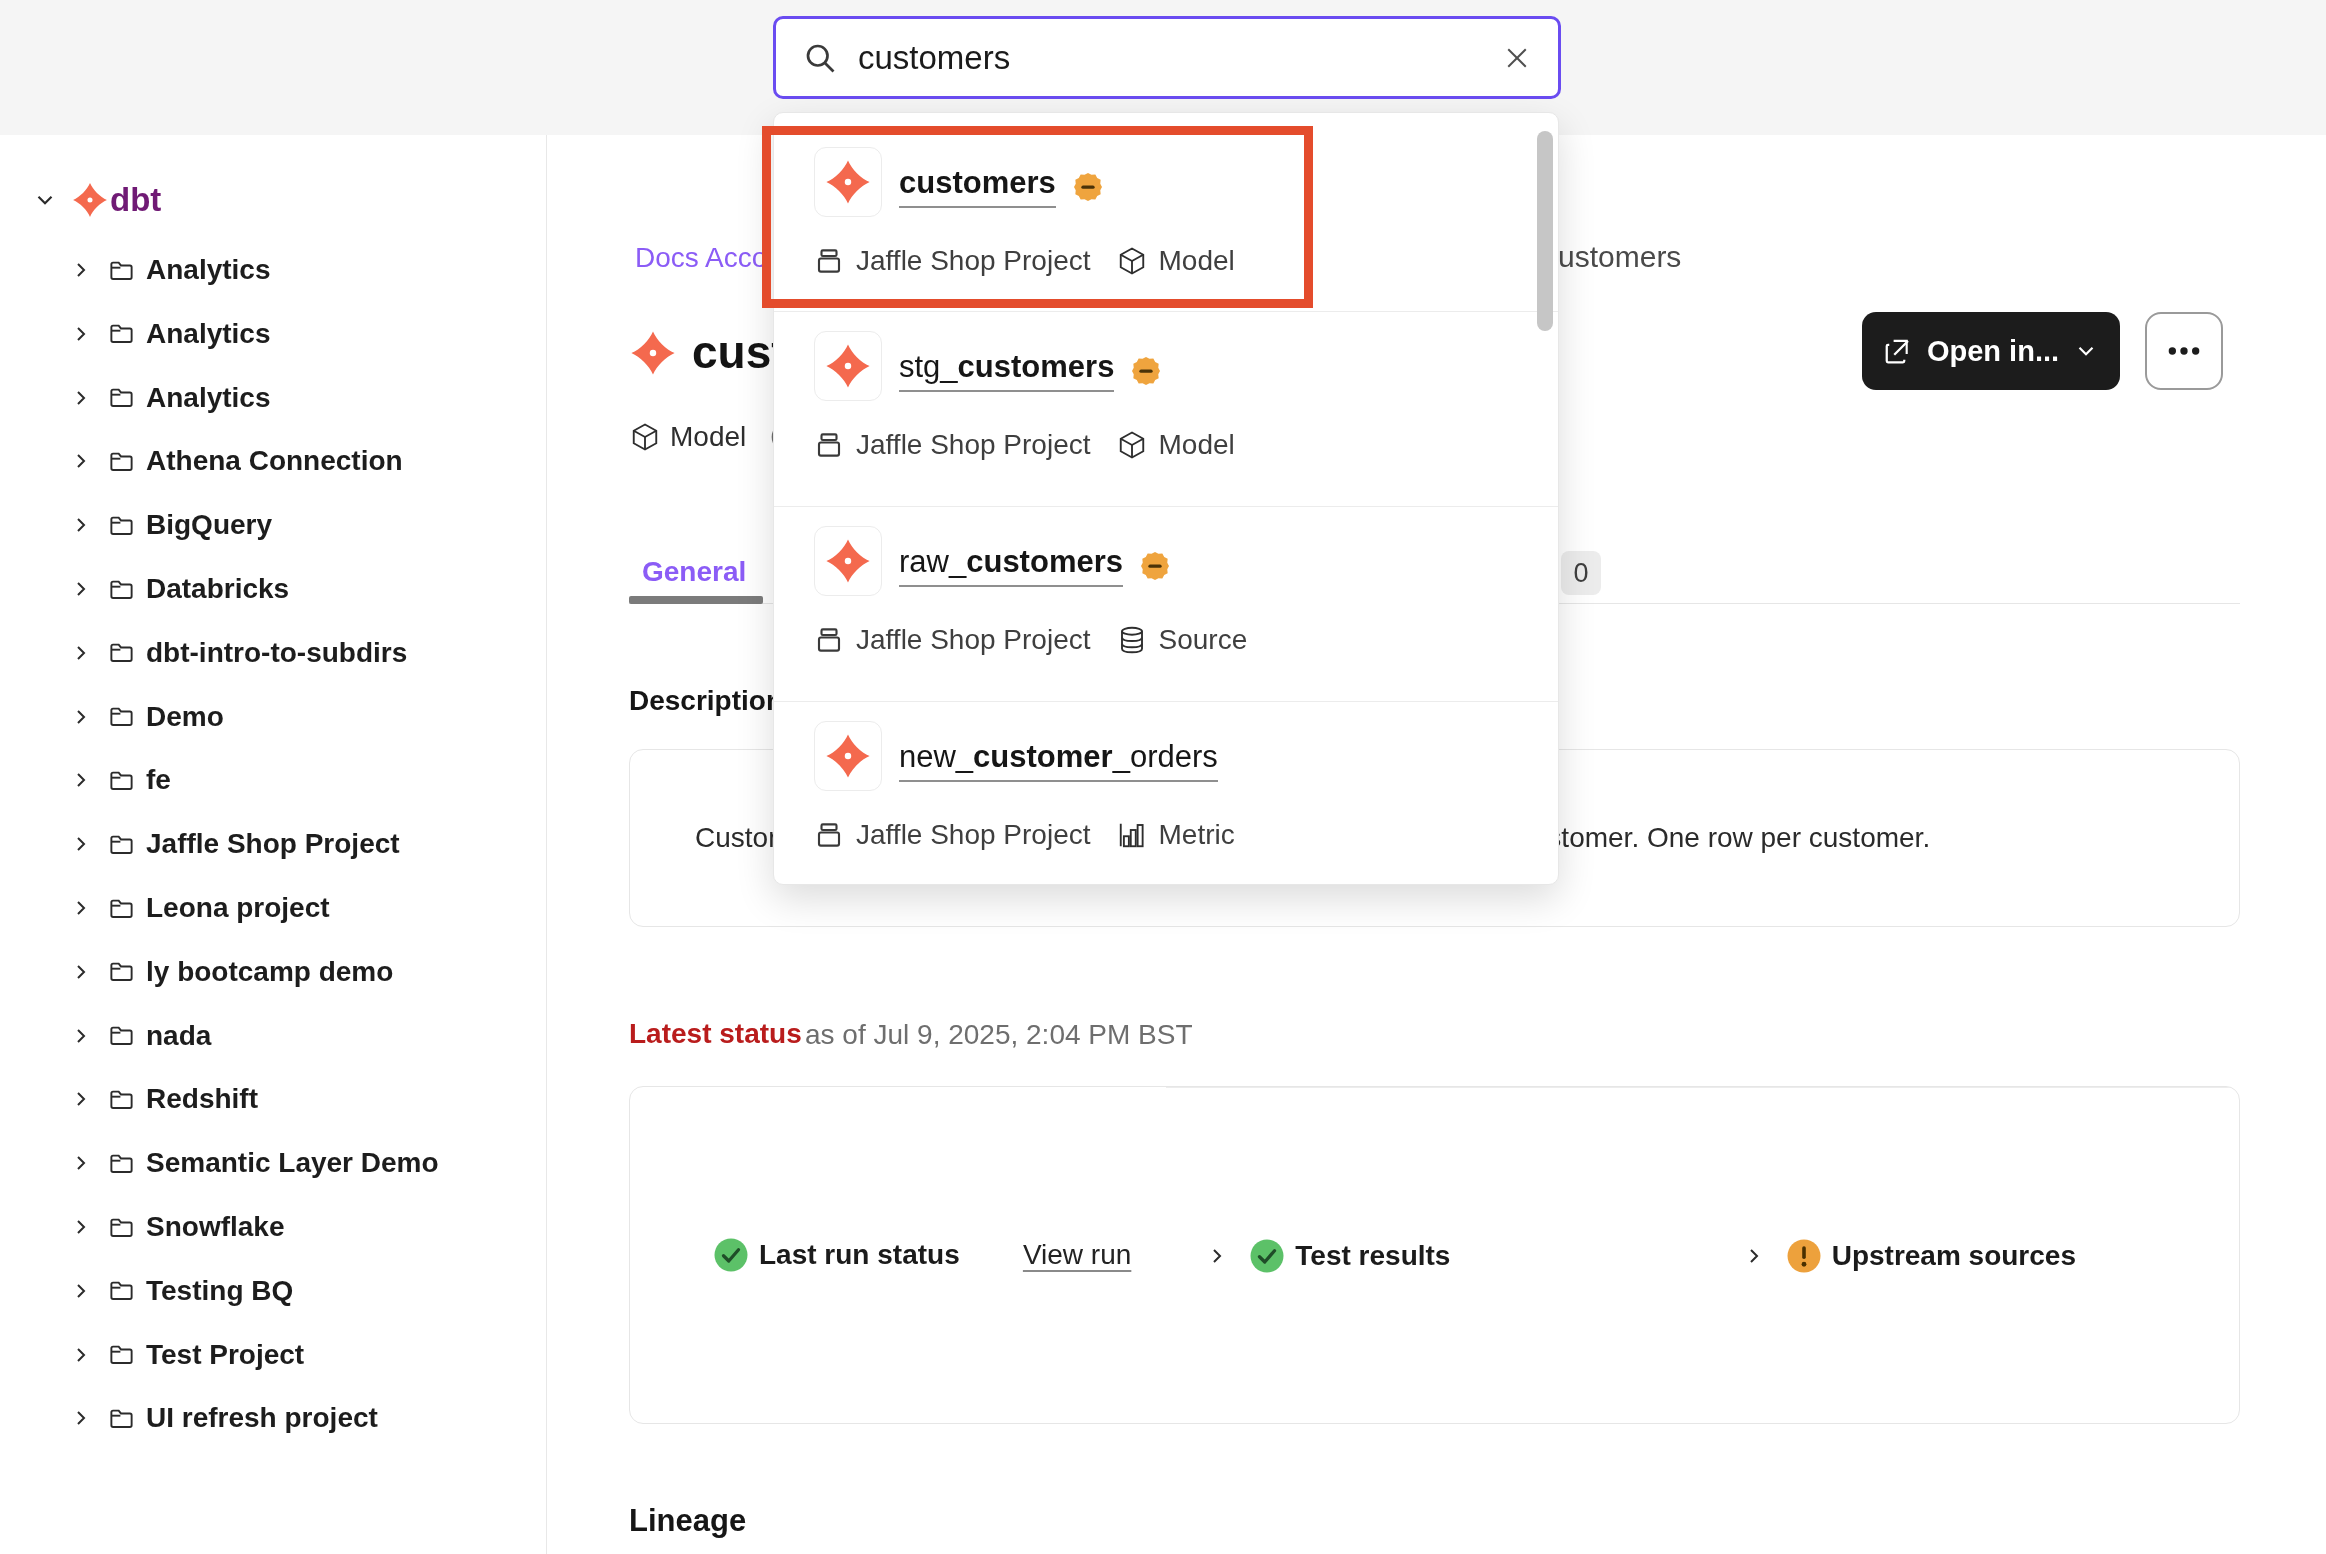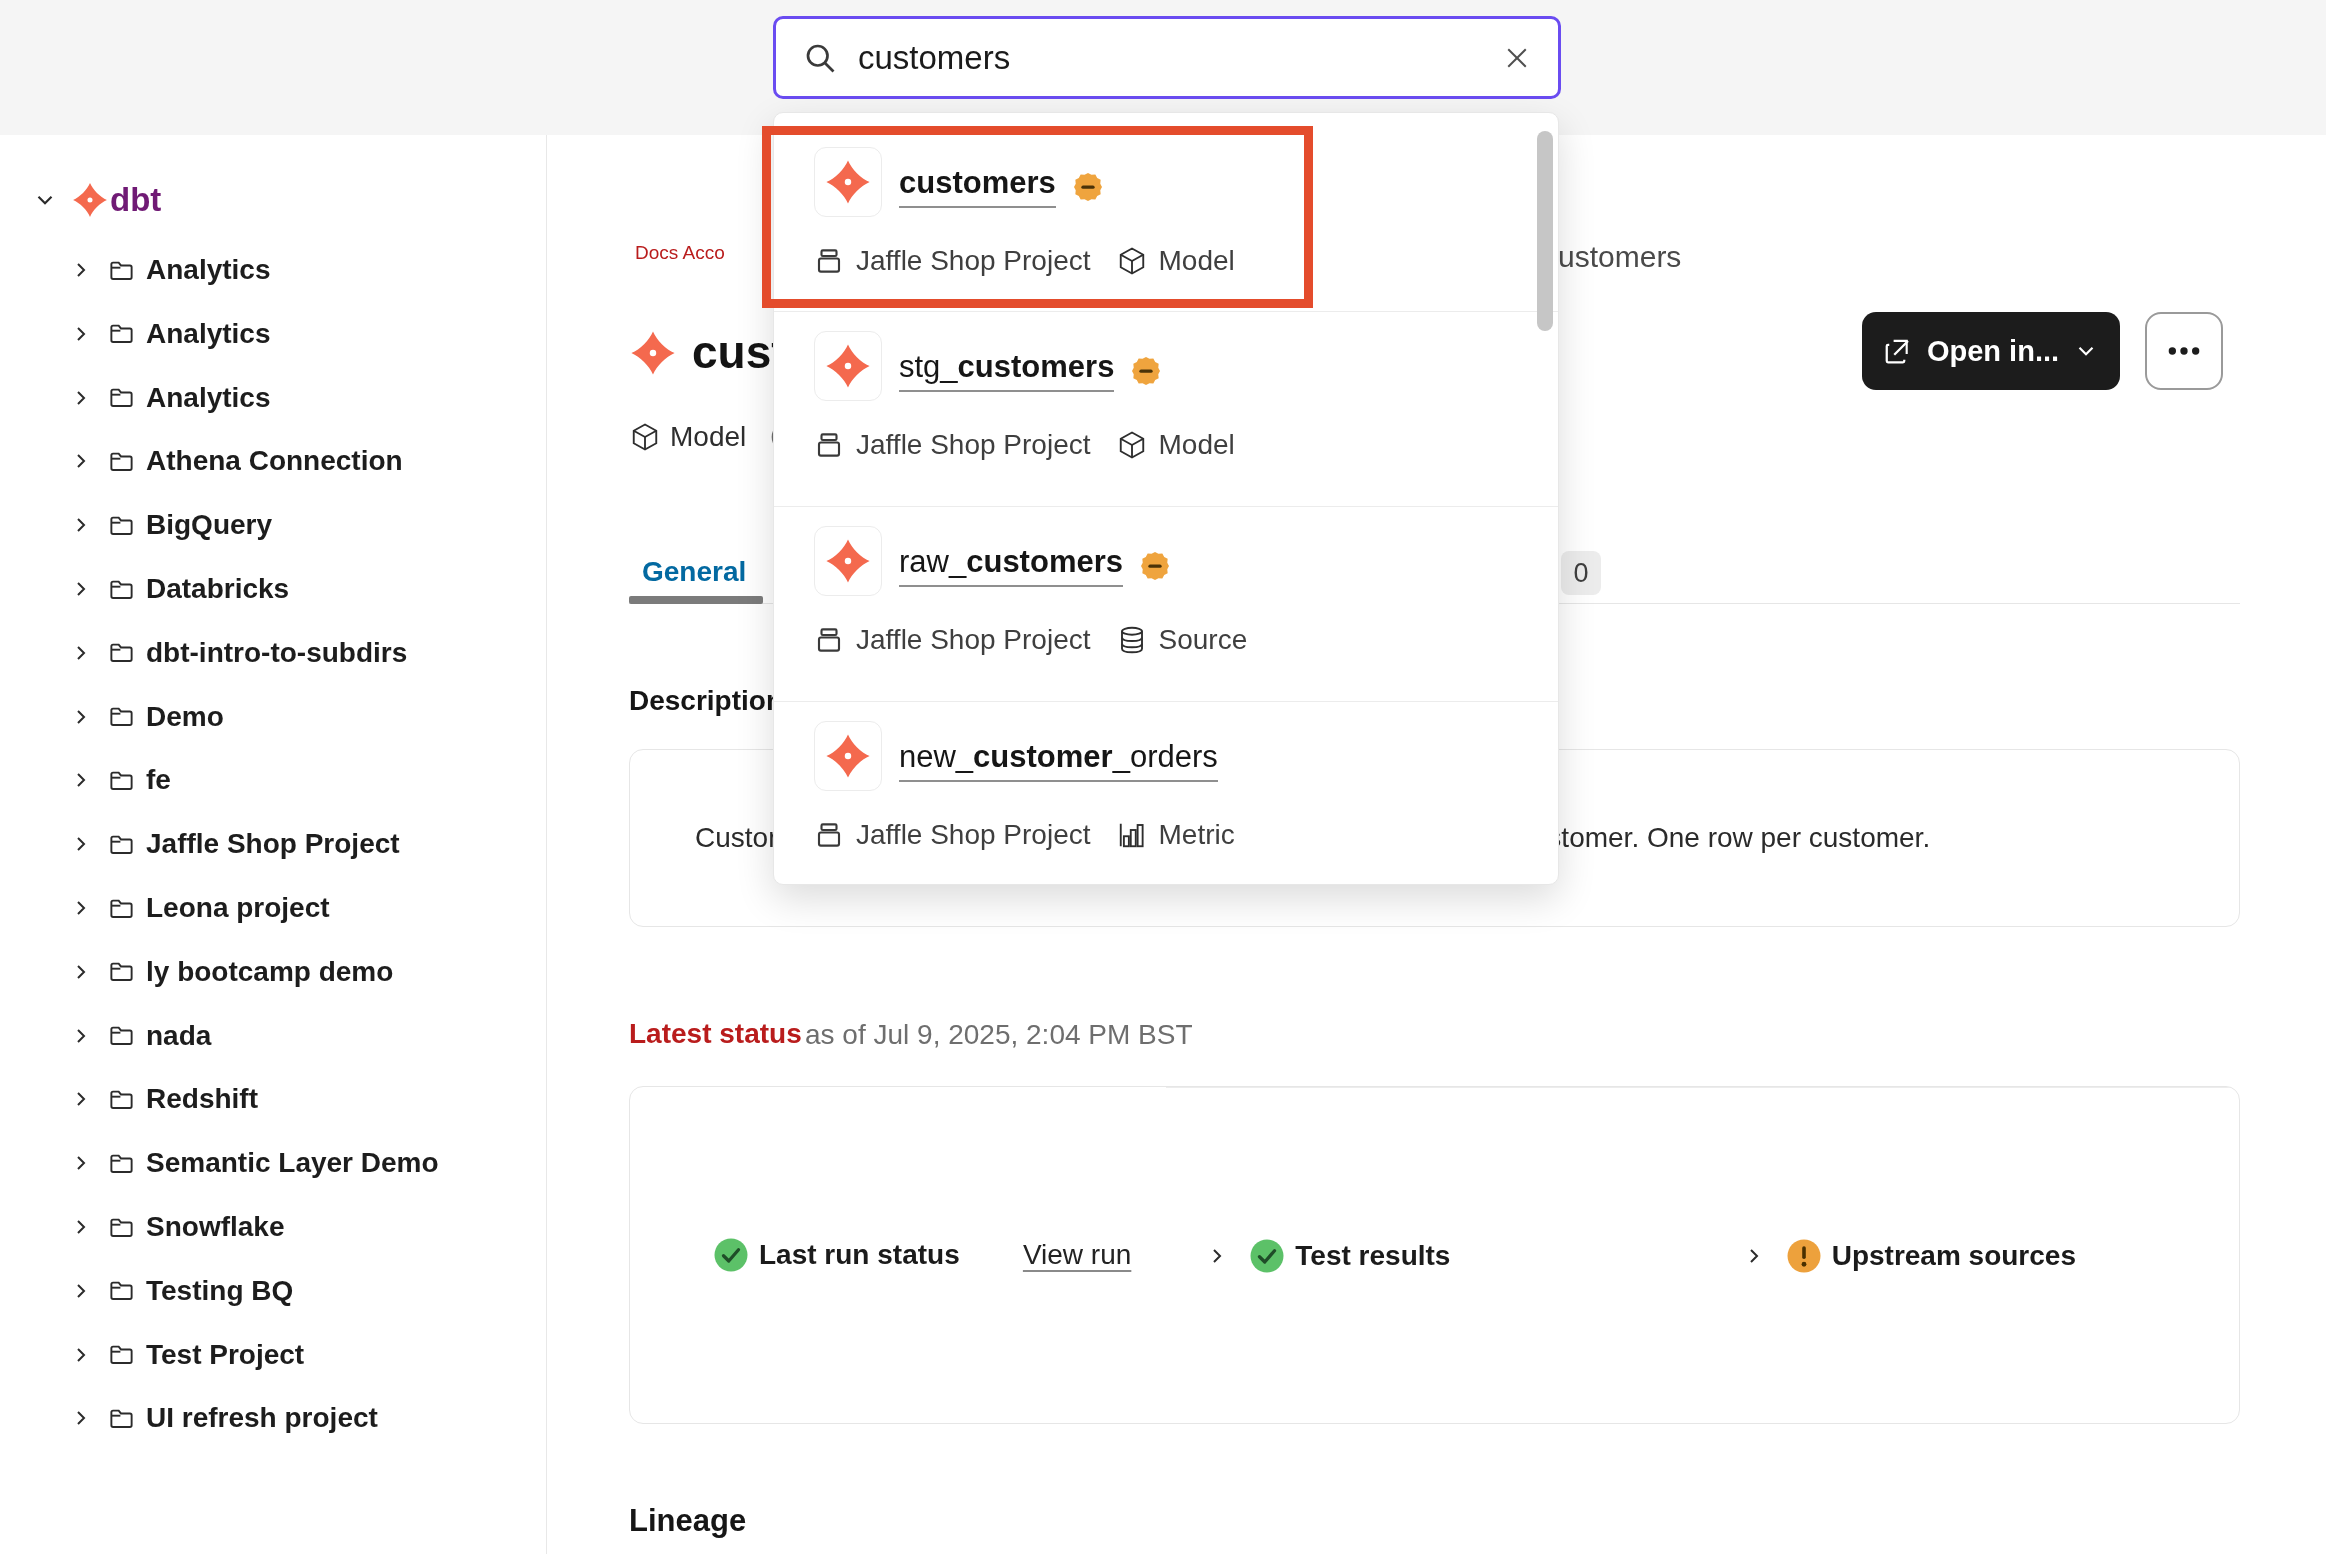--- a/index.html
+++ b/index.html
@@ -30,41 +30,41 @@
   .tree-root{position:absolute;left:0;top:38px;height:54px;display:flex;align-items:center;}
   .tree-root .chev{position:absolute;left:32px;}
   .tree-root .logo{position:absolute;left:72px;}
   .tree-root .lbl{position:absolute;left:110px;font-weight:700;font-size:33px;color:#701a75;text-align:center;}
   .tree-item{position:absolute;left:0;width:547px;height:56px;display:flex;align-items:center;cursor:pointer;}
   .tree-item .chev{position:absolute;left:69px;}
   .tree-item .fold{position:absolute;left:108px;}
   .tree-item .lbl{position:absolute;left:146px;font-size:28px;font-weight:600;color:#1d1d1d;white-space:nowrap;}
 
   
-  .crumb-left{left:635px;top:242px;font-size:19px;color:#b91c1c;font-weight:500;white-space:nowrap;}
+  .crumb-left{left:635px;top:242px;font-size:28px;color:#8b5cf6;font-weight:500;white-space:nowrap;}
   .crumb-right{left:1543px;top:240px;font-size:30px;color:#4a4a4a;font-weight:500;white-space:nowrap;}
   .title-logo{left:630px;top:330px;}
   .page-title{left:692px;top:325px;font-size:46px;font-weight:700;color:#141414;white-space:nowrap;margin:0;}
   .meta-row{left:630px;top:420px;height:34px;display:flex;align-items:center;gap:10px;}
   .meta-label{font-size:28px;color:#2e2e2e;}
   .meta-partial{margin-left:14px;}
 
   .openin-btn{
     left:1862px;top:312px;width:258px;height:78px;background:#1c1c1c;border-radius:14px;
     display:flex;align-items:center;justify-content:center;gap:14px;cursor:pointer;border:none;
   }
   .openin-btn .lbl{color:#ffffff;font-size:29px;font-weight:700;}
   .more-btn{
     left:2145px;top:312px;width:78px;height:78px;background:#ffffff;border:2px solid #9a9a9a;border-radius:16px;
     box-sizing:border-box;display:flex;align-items:center;justify-content:center;cursor:pointer;
   }
 
   
   .tab-border{left:629px;top:603px;width:1611px;height:1px;background:#e6e6e6;}
-  .tab-general{left:642px;top:556px;font-size:28px;font-weight:600;color:#0369a1;cursor:pointer;}
+  .tab-general{left:642px;top:556px;font-size:28px;font-weight:600;color:#8b5cf6;cursor:pointer;}
   .tab-underline{left:629px;top:596px;width:134px;height:8px;background:#7b7b7b;border-radius:2px;}
   .tab-badge{
     left:1561px;top:551px;width:40px;height:44px;background:#ececec;border-radius:8px;
     display:flex;align-items:center;justify-content:center;font-size:27px;color:#3f3f3f;
   }
 
   
   .desc-heading{left:629px;top:685px;font-size:28px;font-weight:700;color:#161616;}
   .desc-card{
     left:629px;top:749px;width:1611px;height:178px;border:1px solid #e6e6e6;border-radius:14px;box-sizing:border-box;

